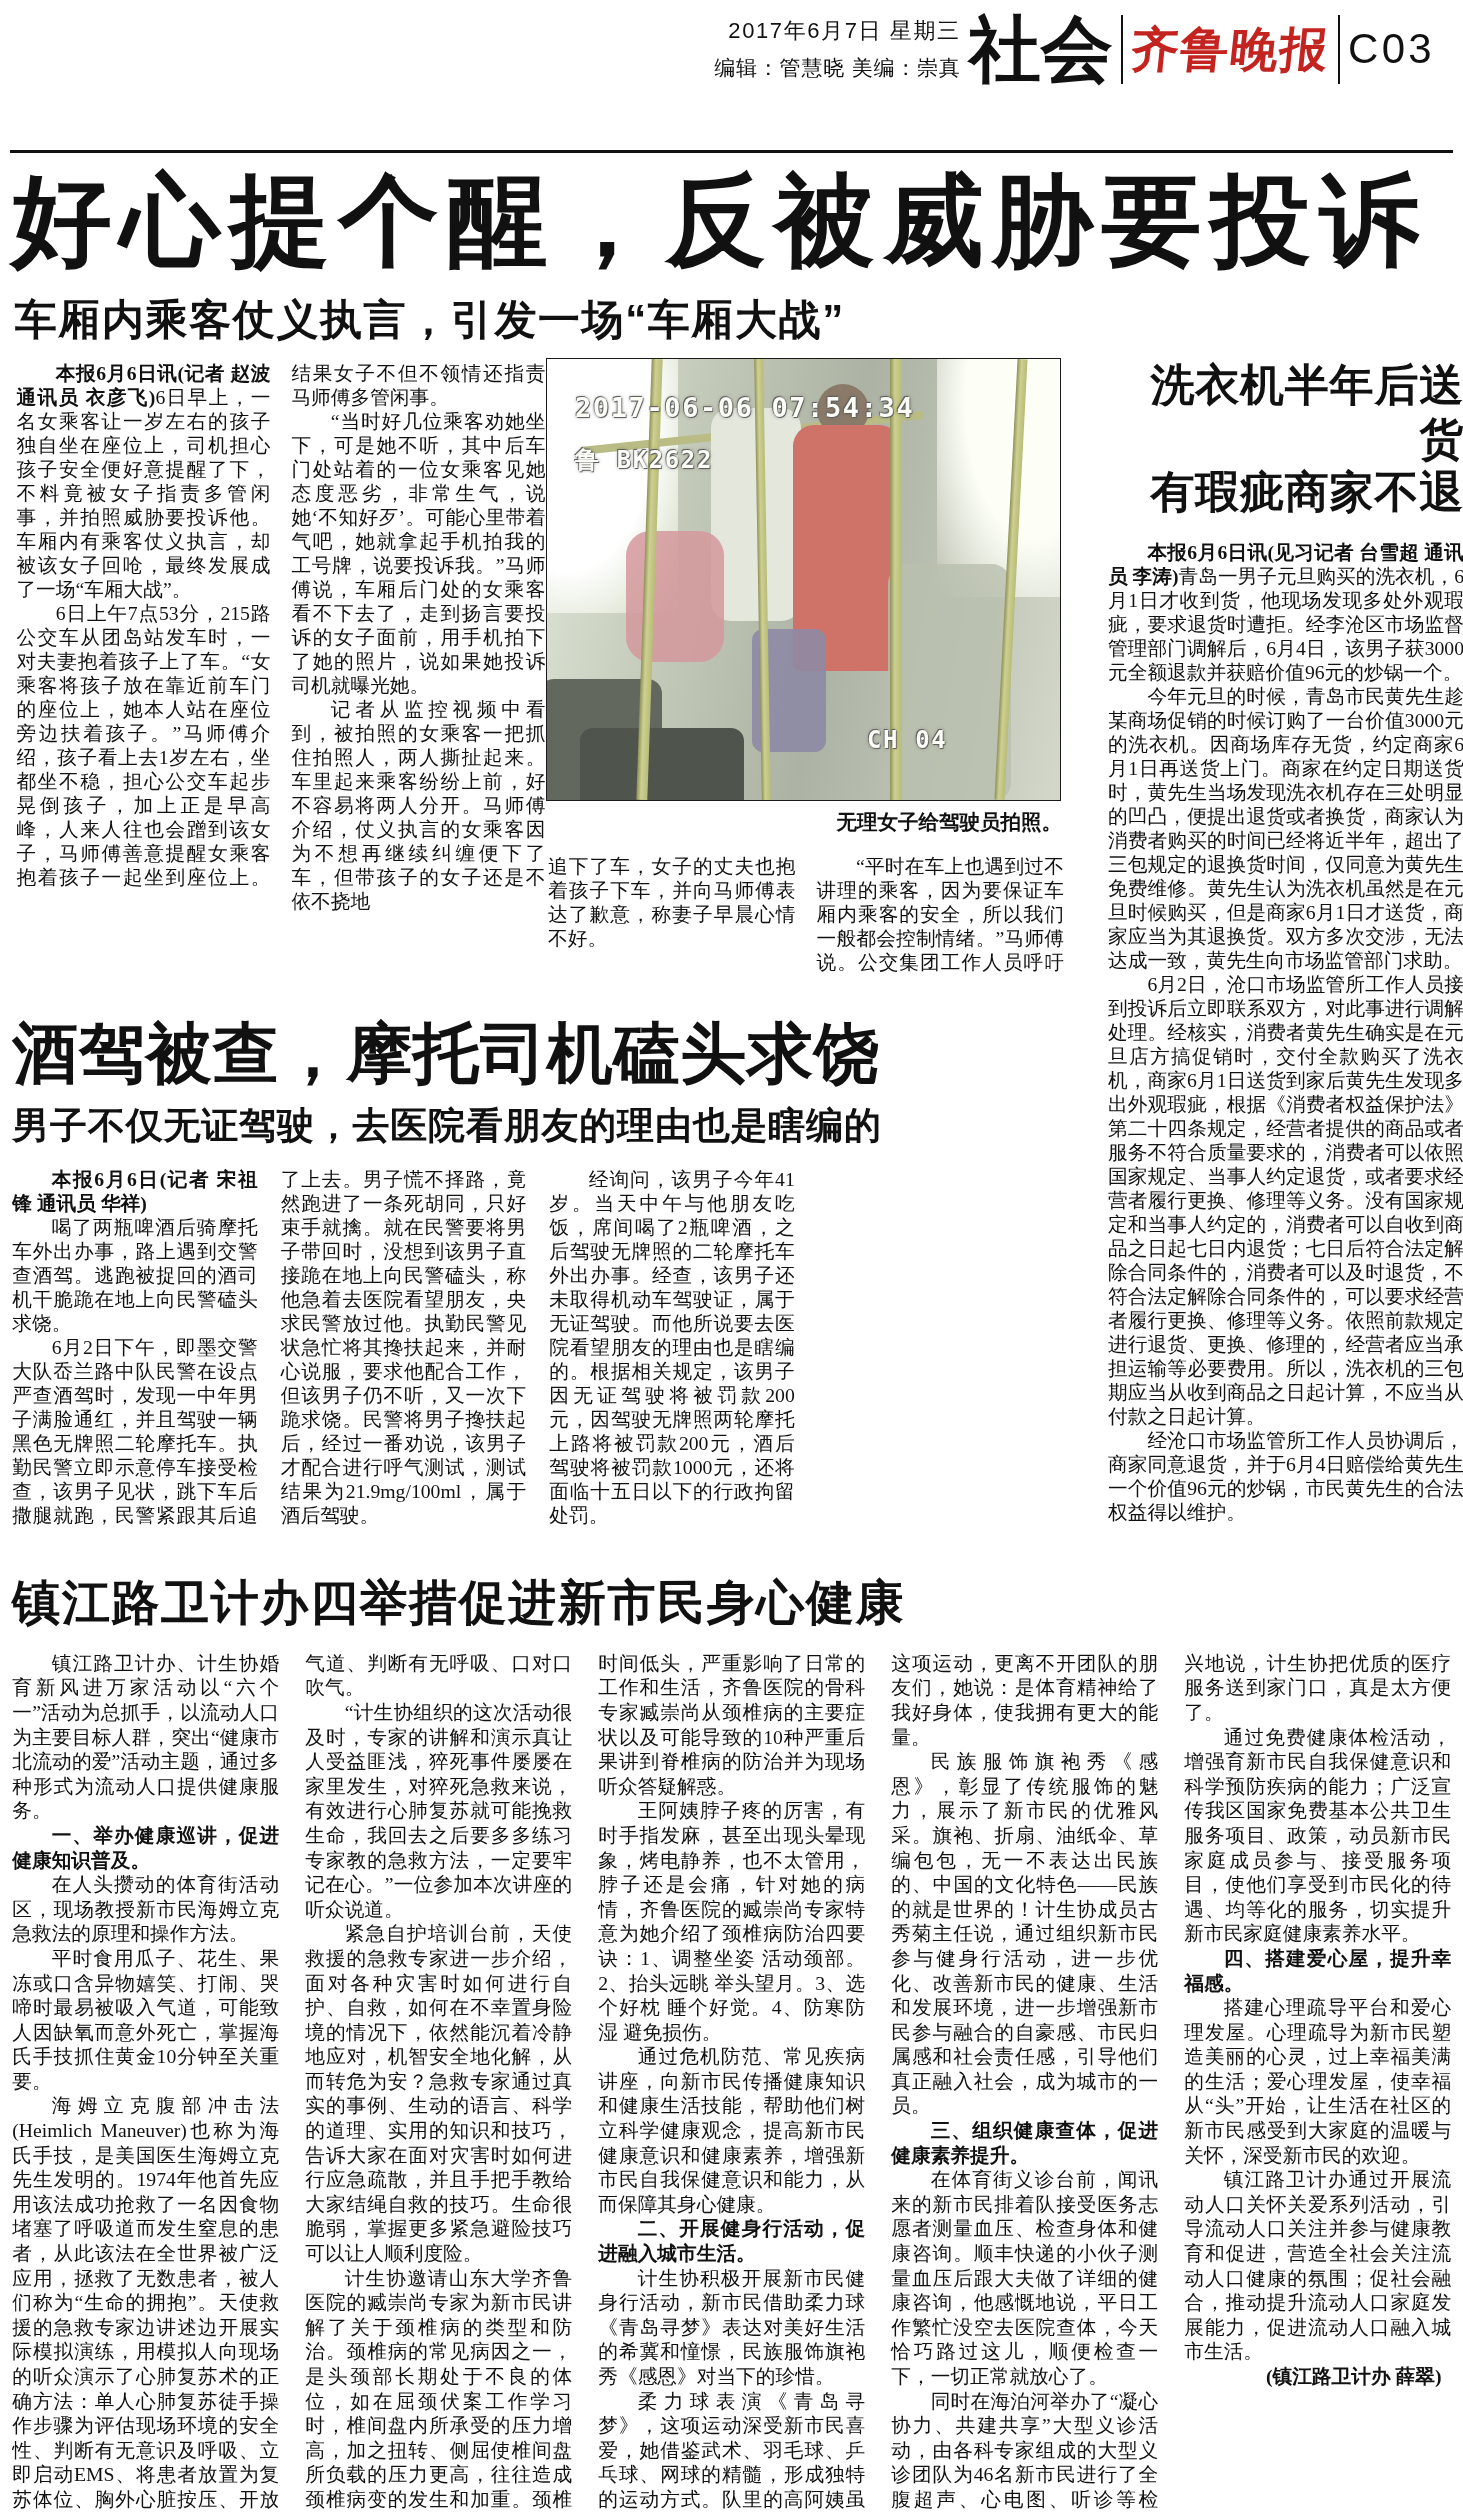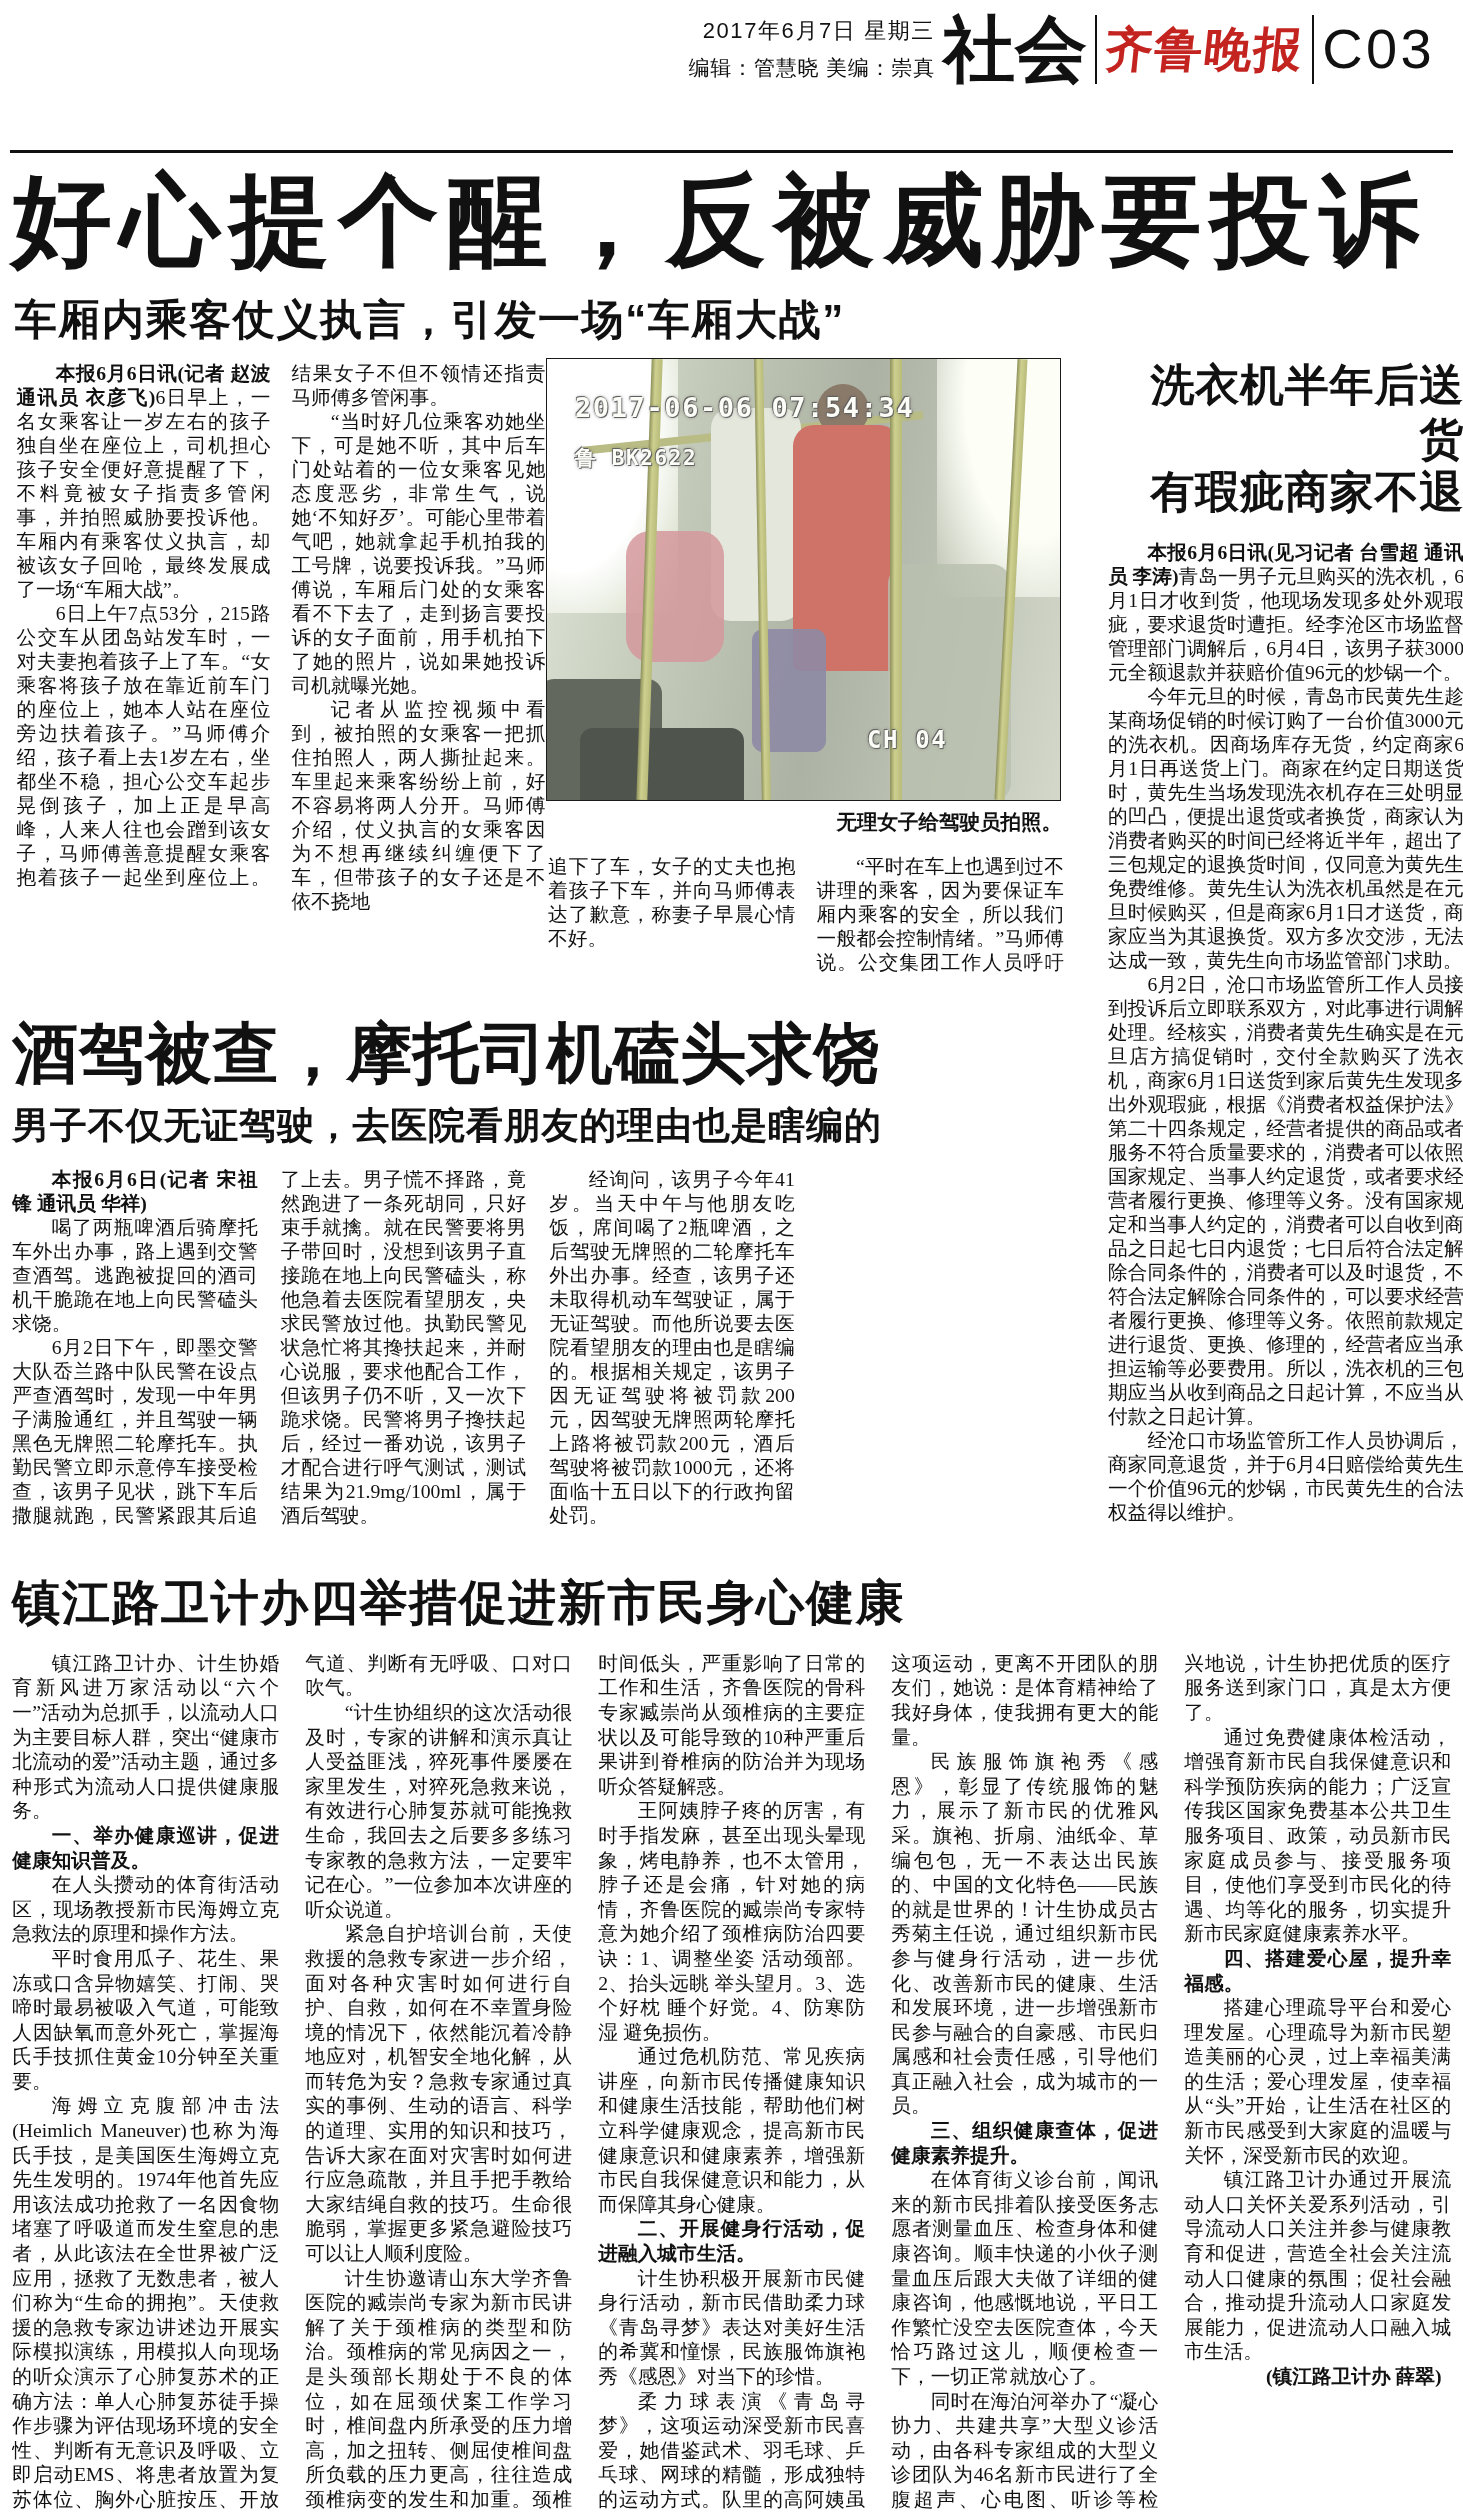--- a/index.html
+++ b/index.html
@@ -7,21 +7,21 @@
         font-family:"Liberation Serif","DejaVu Serif",serif;color:#111;overflow:hidden;}
   
   .masthead{position:absolute;top:13px;right:28px;display:flex;align-items:center;gap:8px;}
   .m-date{ text-align:right;font-family:"Liberation Sans","DejaVu Sans",sans-serif;}
   .m-date .d1{font-size:22px;letter-spacing:1.6px;}
   .m-date .d2{font-size:21px;margin-top:8.2px;letter-spacing:0.8px;}
   .m-section{font-size:72px;font-weight:900;font-family:"Liberation Sans","DejaVu Sans",sans-serif;line-height:1;}
   .vbar{width:2.5px;height:69px;background:#111;}
   .m-logo{font-size:48px;font-weight:900;color:#c42420;font-family:"DejaVu Serif","Liberation Serif",serif;
           transform:skewX(-6deg);letter-spacing:1.6px;line-height:1;}
-  .m-page{font-size:56px;font-family:"Liberation Sans","DejaVu Sans",sans-serif;font-weight:400;
+  .m-page{font-size:42px;font-family:"Liberation Sans","DejaVu Sans",sans-serif;font-weight:400;
           letter-spacing:3.3px;line-height:1;}
   .top-rule{position:absolute;top:150px;left:9.8px;right:9.8px;height:3.3px;background:#111;}
   
   .headline1{position:absolute;top:164px;left:11.5px;width:1443px;font-size:100px;line-height:1.12;
              font-weight:900;font-family:"Liberation Sans","DejaVu Sans",sans-serif;letter-spacing:9px;white-space:nowrap;}
   .subhead1{position:absolute;top:292px;left:14.8px;font-size:42px;font-weight:700;
             font-family:"Liberation Sans","DejaVu Sans",sans-serif;letter-spacing:1.6px;text-align:right;}
   
   .btxt{font-size:19.7px;line-height:24px;text-align:justify;}
   .btxt p{margin:0;text-indent:2em;}
@@ -49,21 +49,21 @@
   .head-red{left:270px;top:24.6px;width:52px;height:52px;border-radius:50%;background:#8a7a6a;}
   .person-white{left:164px;top:49px;width:90px;height:213px;border-radius:19.7px;background:#e4e7dc;}
   .person-pink{left:79px;top:172px;width:98px;height:131px;border-radius:24.6px;background:#d5989c;opacity:.85;}
   .bag{left:205px;top:270px;width:74px;height:123px;border-radius:11.5px;background:#8d8aa4;opacity:.9;}
   .seat1{left:-8.2px;top:320px;width:123px;height:131px;border-radius:14.8px 14.8px 0 0;background:#63685f;}
   .seat2{left:33px;top:369px;width:164px;height:82px;border-radius:13px 13px 0 0;background:#4f544c;}
   .figr{right:49px;top:205px;width:123px;height:238px;border-radius:19.7px;background:#b9bfae;opacity:.8;}
   .ph-txt{position:absolute;color:#fdfdf8;font-weight:700;font-family:"DejaVu Sans Mono","Liberation Mono",monospace;
           text-shadow:0 0 3.3px #555,0.8px 0.8px 0 #666,-0.8px -0.8px 0 #666;letter-spacing:1.6px;}
   .ts{left:28px;top:33px;font-size:27px;}
-  .plate{left:28px;top:85px;font-size:21px;}
+  .plate{left:28px;top:85px;font-size:24px;}
   .ch{left:320px;bottom:46px;font-size:24px;}
   .caption{margin-top:6.6px;text-align:right;font-weight:700;font-size:20.5px;
            font-family:"Liberation Sans","DejaVu Sans",sans-serif;}
   
   .art2{position:absolute;top:358px;left:1108px;width:356px;}
   .art2 h2{margin:0;font-size:44px;line-height:1.22;font-weight:900;letter-spacing:0.8px;
            font-family:"Liberation Sans","DejaVu Sans",sans-serif;text-align:right;}
   .art2 .body{margin-top:21px;height:1008px;overflow:hidden;}
   
   .art3{position:absolute;top:1018px;left:12.3px;width:1051px;}

